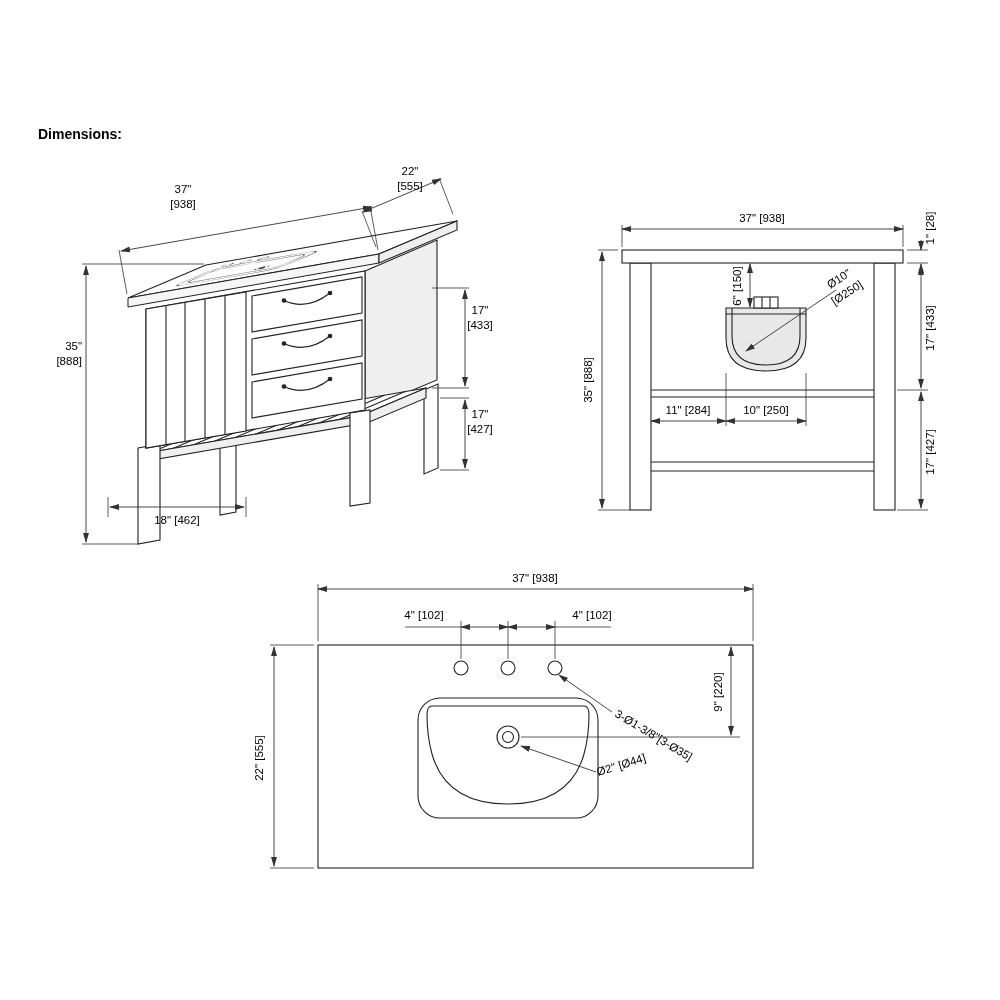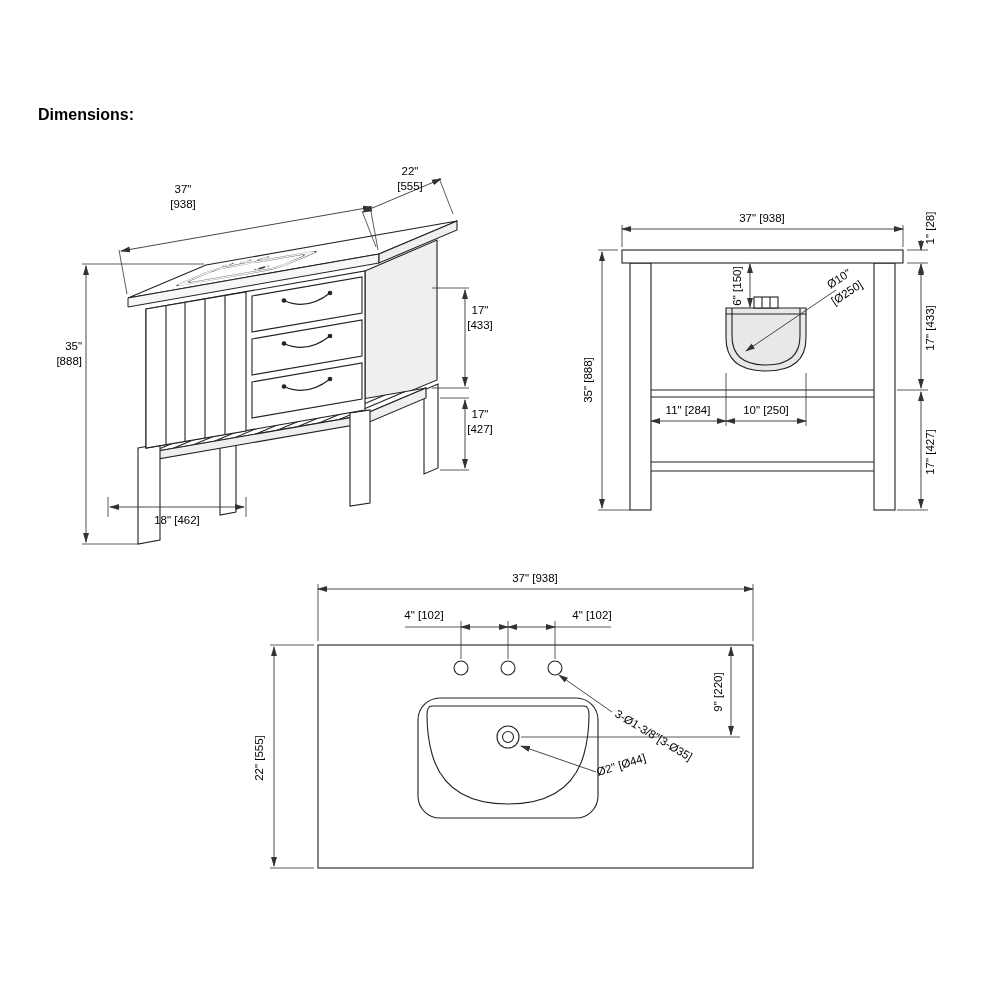--- a/index.html
+++ b/index.html
@@ -1,18 +1,18 @@
 <!DOCTYPE html>
 <html><head>
 <meta charset="utf-8">
 <style>
   html,body{margin:0;padding:0;background:#ffffff;}
   .page{position:relative;width:1000px;height:1000px;background:#fff;overflow:hidden;
         font-family:"Liberation Sans",sans-serif;}
-  .title{position:absolute;left:38px;top:106px;font-size:16px;font-weight:bold;color:#000;}
+  .title{position:absolute;left:38px;top:126px;font-size:14px;font-weight:bold;color:#000;}
   svg{position:absolute;left:0;top:0;}
   .obj{stroke:#222;stroke-width:1.1;fill:none;}
   .objf{stroke:#222;stroke-width:1.1;fill:#ffffff;}
   .shade{stroke:#222;stroke-width:1.1;fill:#efefef;}
   .shade2{stroke:#222;stroke-width:1;fill:#f6f6f6;}
   .dim{stroke:#333;stroke-width:0.9;fill:none;}
   .ext{stroke:#333;stroke-width:0.8;fill:none;}
   .dimtext{font-size:11.5px;fill:#000;}
 </style>
 </head>

